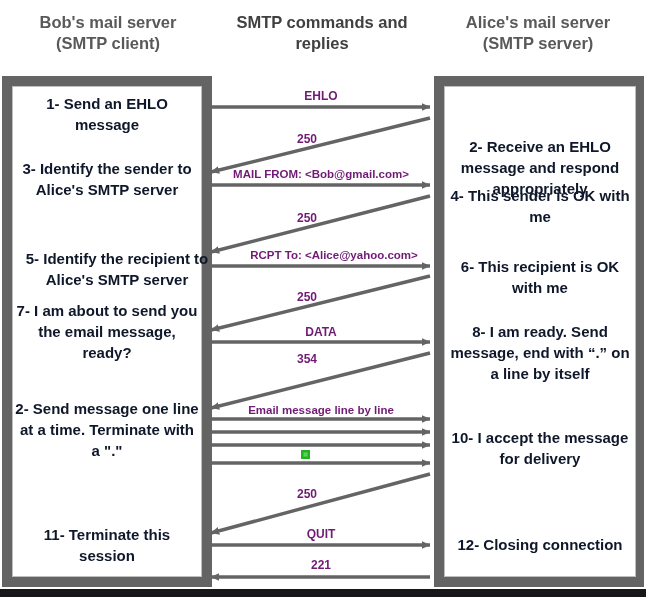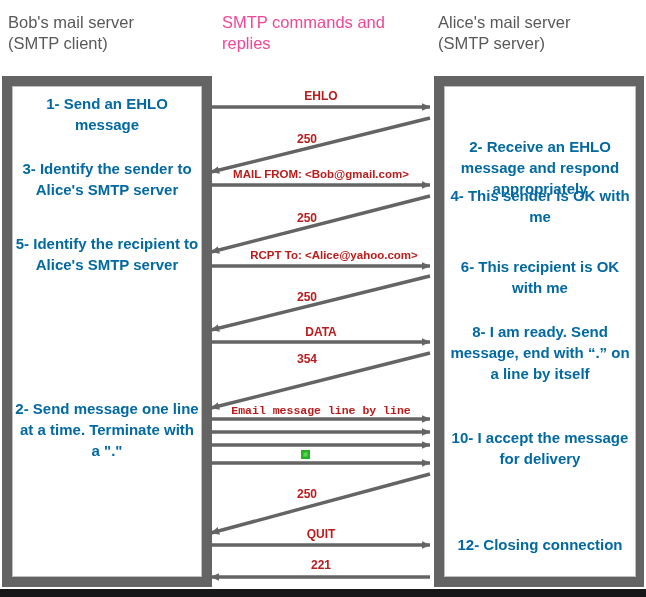--- a/index.html
+++ b/index.html
@@ -5,25 +5,25 @@
   html,body{margin:0;padding:0;background:#ffffff;}
   body{
     width:646px;height:597px;position:relative;overflow:hidden;
     font-family:"Liberation Sans","DejaVu Sans",sans-serif;
     -webkit-font-smoothing:antialiased;
   }
   .canvas{position:absolute;left:0;top:0;width:646px;height:597px;}
 
   
   .hdr{
-    position:absolute;font-weight:normal;font-size:16.5px;
+    position:absolute;text-align:center;font-weight:bold;font-size:16.5px;
     line-height:21px;
   }
   .hdr.gray{color:#595959;}
-  .hdr.green{color:#ec4899;}
+  .hdr.green{color:#404040;}
   #hdr-left{left:8px;top:12px;width:200px;}
   #hdr-mid{left:222px;top:12px;width:200px;}
   #hdr-right{left:438px;top:12px;width:200px;}
   .panel-shadow{
     position:absolute;background:#646464;
   }
   
   #panel-left{left:2px;top:76px;width:210px;height:511px;background:#646464;}
   #panel-left-inner{
     position:absolute;left:12px;top:86px;width:190px;height:491px;
@@ -41,32 +41,32 @@
     background:#ffffff;
   }
 
   
   #bottom-strip{
     position:absolute;left:0;top:589px;width:646px;height:8px;background:#17171a;
   }
 
   
   .step{
-    position:absolute;text-align:center;color:#0369a1;font-weight:bold;
+    position:absolute;text-align:center;color:#0f172a;font-weight:bold;
     font-size:15px;line-height:21px;
   }
   .step.left{left:14px;width:186px;}
   .step.right{left:446px;width:188px;}
 
   
   #arrows{position:absolute;left:0;top:0;width:646px;height:597px;}
 
   
   .alabel{
-    position:absolute;color:#b91c1c;font-weight:bold;font-size:12px;
+    position:absolute;color:#701a75;font-weight:bold;font-size:12px;
     white-space:nowrap;text-align:center;
   }
   .alabel.small{font-size:11.5px;}
 </style>
 </head>
 <body>
 
 <div class="canvas">
 
   <div class="hdr gray" id="hdr-left">
@@ -83,22 +83,24 @@
   </div>
 
   <div class="panel-shadow" id="panel-left"></div>
   <div id="panel-mid"></div>
   <div class="panel-shadow" id="panel-right"></div>
   <div id="panel-left-inner"></div>
   <div id="panel-right-inner"></div>
 
   <div class="step left" style="top:93px;">1- Send an EHLO message</div>
   <div class="step left" style="top:158px;">3- Identify the sender to Alice's SMTP server</div>
-  <div class="step left" style="top:233px;">5- Identify the recipient to Alice's SMTP server</div>
+  <div class="step left" style="top:248px;padding-left:10px;">5- Identify the recipient to Alice's SMTP server</div>
+  <div class="step left" style="top:300px;">7- I am about to send you the email message, ready?</div>
   <div class="step left" style="top:398px;">2- Send message one line at a time. Terminate with a "."</div>
+  <div class="step left" style="top:524px;">11- Terminate this session</div>
 
   <div class="step right" style="top:93px;margin-top:43px;">2- Receive an EHLO message and respond appropriately</div>
   <div class="step right" style="top:185px;">4- This sender is OK with me</div>
   <div class="step right" style="top:256px;">6- This recipient is OK with me</div>
   <div class="step right" style="top:321px;">8-  I am ready. Send message, end with “.” on a line by itself</div>
   <div class="step right" style="top:427px;">10-  I accept the message for delivery</div>
   <div class="step right" style="top:534px;">12-  Closing connection</div>
 
   <svg id="arrows" viewBox="0 0 646 597">
     <defs>
@@ -153,21 +155,21 @@
   <div class="alabel" style="left:282px;top:211px;width:50px;">250</div>
 
   <div class="alabel small" style="left:225px;top:249px;width:218px;">RCPT To: &lt;Alice@yahoo.com&gt;</div>
 
   <div class="alabel" style="left:282px;top:290px;width:50px;">250</div>
 
   <div class="alabel" style="left:212px;top:325px;width:218px;">DATA</div>
 
   <div class="alabel" style="left:282px;top:352px;width:50px;">354</div>
 
-  <div class="alabel small" style="left:212px;top:404px;width:218px;font-family:Liberation Mono, monospace;">Email message line by line</div>
+  <div class="alabel small" style="left:212px;top:404px;width:218px;">Email message line by line</div>
 
   <div class="alabel" style="left:282px;top:487px;width:50px;">250</div>
 
   <div class="alabel" style="left:212px;top:527px;width:218px;">QUIT</div>
 
   <div class="alabel" style="left:212px;top:558px;width:218px;">221</div>
 
   <div id="bottom-strip"></div>
 </div>
 

